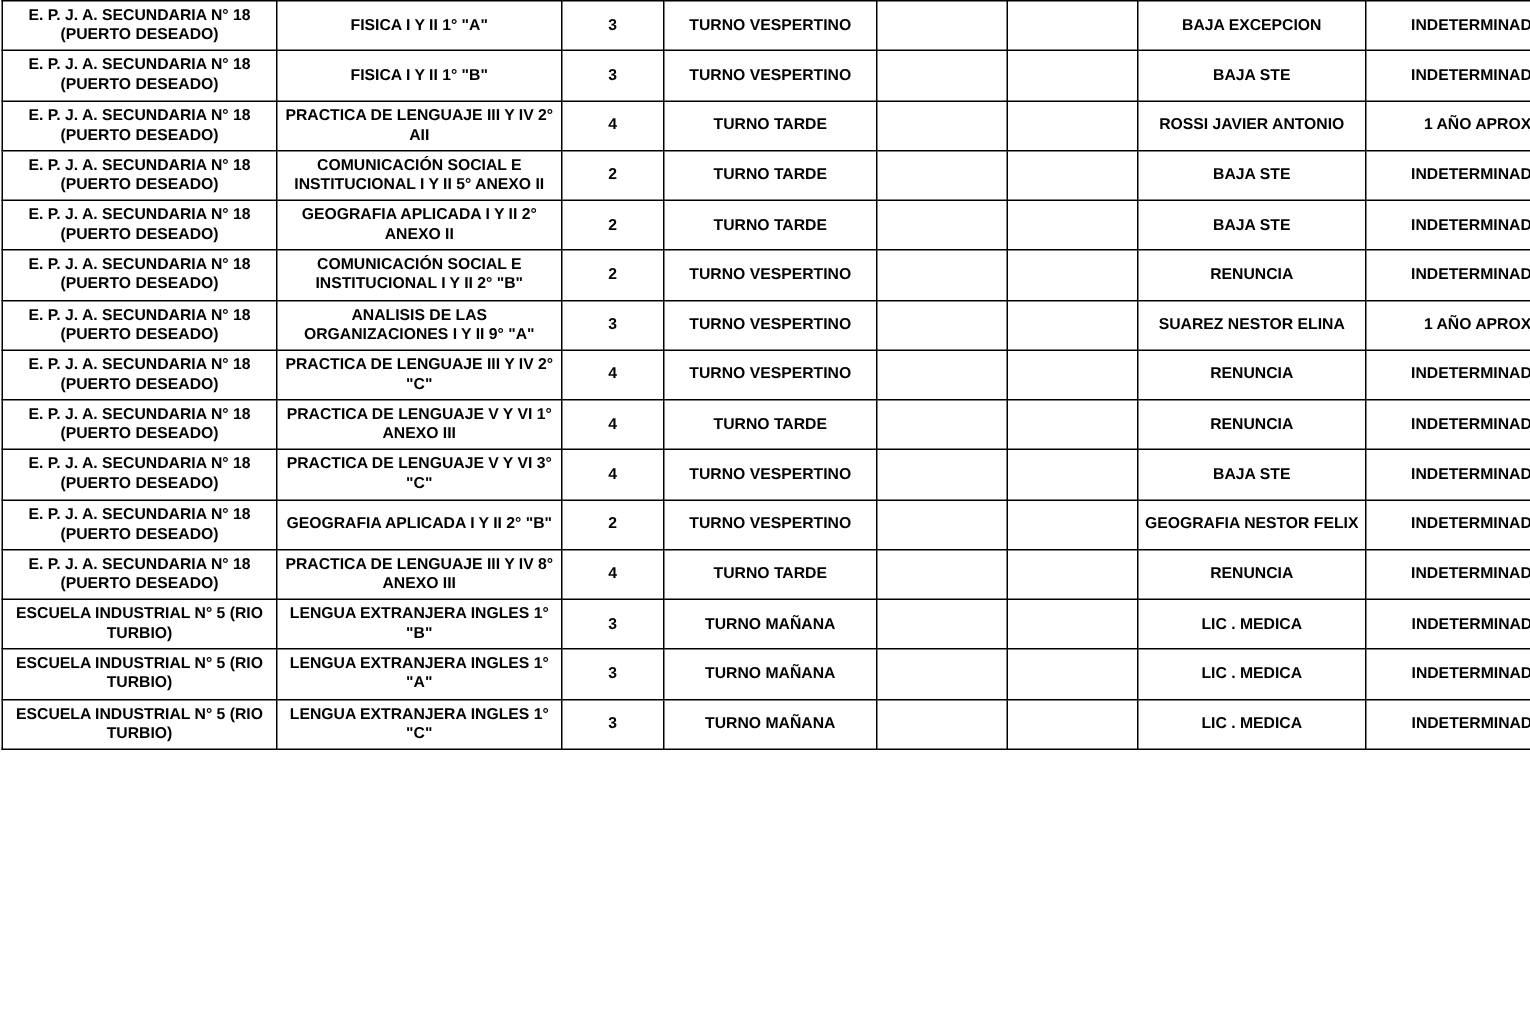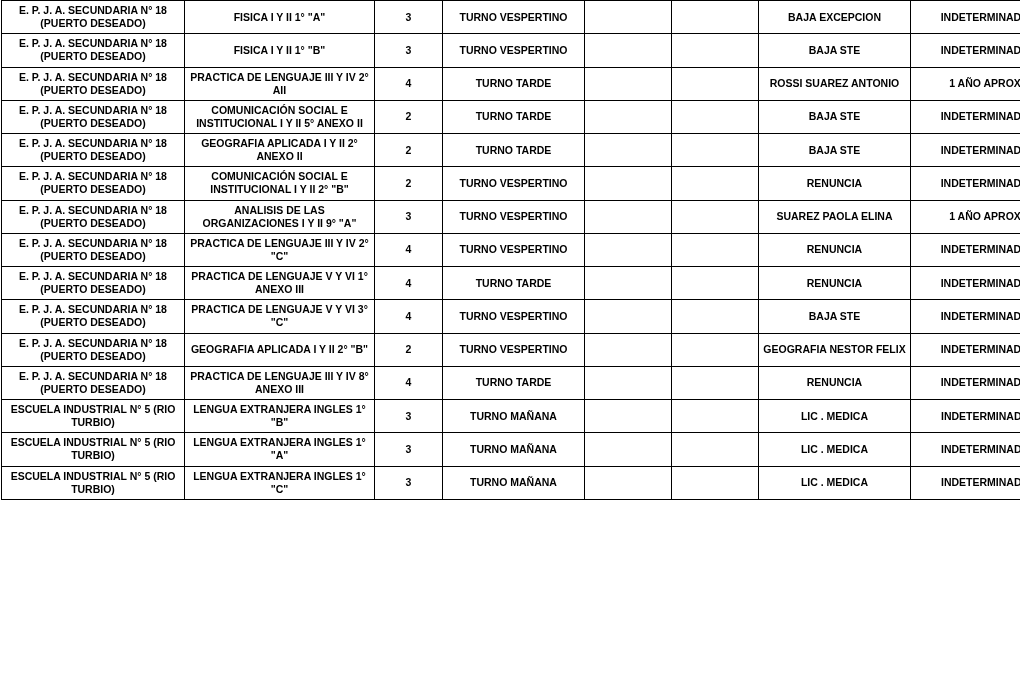--- a/index.html
+++ b/index.html
@@ -90,21 +90,21 @@
           <td class="reason">BAJA STE</td>
           <td class="term">INDETERMINADO.</td>
         </tr>
         <tr>
           <td class="school">E. P. J. A. SECUNDARIA N° 18 (PUERTO DESEADO)</td>
           <td class="subject">PRACTICA DE LENGUAJE III Y IV 2° AII</td>
           <td class="hours">4</td>
           <td class="shift">TURNO TARDE</td>
           <td class="blank"></td>
           <td class="blank"></td>
-          <td class="reason">ROSSI SUAREZ ANTONIO</td>
+          <td class="reason">ROSSI JAVIER ANTONIO</td>
           <td class="term">1 AÑO APROX.</td>
         </tr>
         <tr>
           <td class="school">E. P. J. A. SECUNDARIA N° 18 (PUERTO DESEADO)</td>
           <td class="subject">COMUNICACIÓN SOCIAL E INSTITUCIONAL I Y II 5° ANEXO II</td>
           <td class="hours">2</td>
           <td class="shift">TURNO TARDE</td>
           <td class="blank"></td>
           <td class="blank"></td>
           <td class="reason">BAJA STE</td>
@@ -130,21 +130,21 @@
           <td class="reason">RENUNCIA</td>
           <td class="term">INDETERMINADO.</td>
         </tr>
         <tr>
           <td class="school">E. P. J. A. SECUNDARIA N° 18 (PUERTO DESEADO)</td>
           <td class="subject">ANALISIS DE LAS ORGANIZACIONES I Y II 9° "A"</td>
           <td class="hours">3</td>
           <td class="shift">TURNO VESPERTINO</td>
           <td class="blank"></td>
           <td class="blank"></td>
-          <td class="reason">SUAREZ PAOLA ELINA</td>
+          <td class="reason">SUAREZ NESTOR ELINA</td>
           <td class="term">1 AÑO APROX.</td>
         </tr>
         <tr>
           <td class="school">E. P. J. A. SECUNDARIA N° 18 (PUERTO DESEADO)</td>
           <td class="subject">PRACTICA DE LENGUAJE III Y IV 2° "C"</td>
           <td class="hours">4</td>
           <td class="shift">TURNO VESPERTINO</td>
           <td class="blank"></td>
           <td class="blank"></td>
           <td class="reason">RENUNCIA</td>

